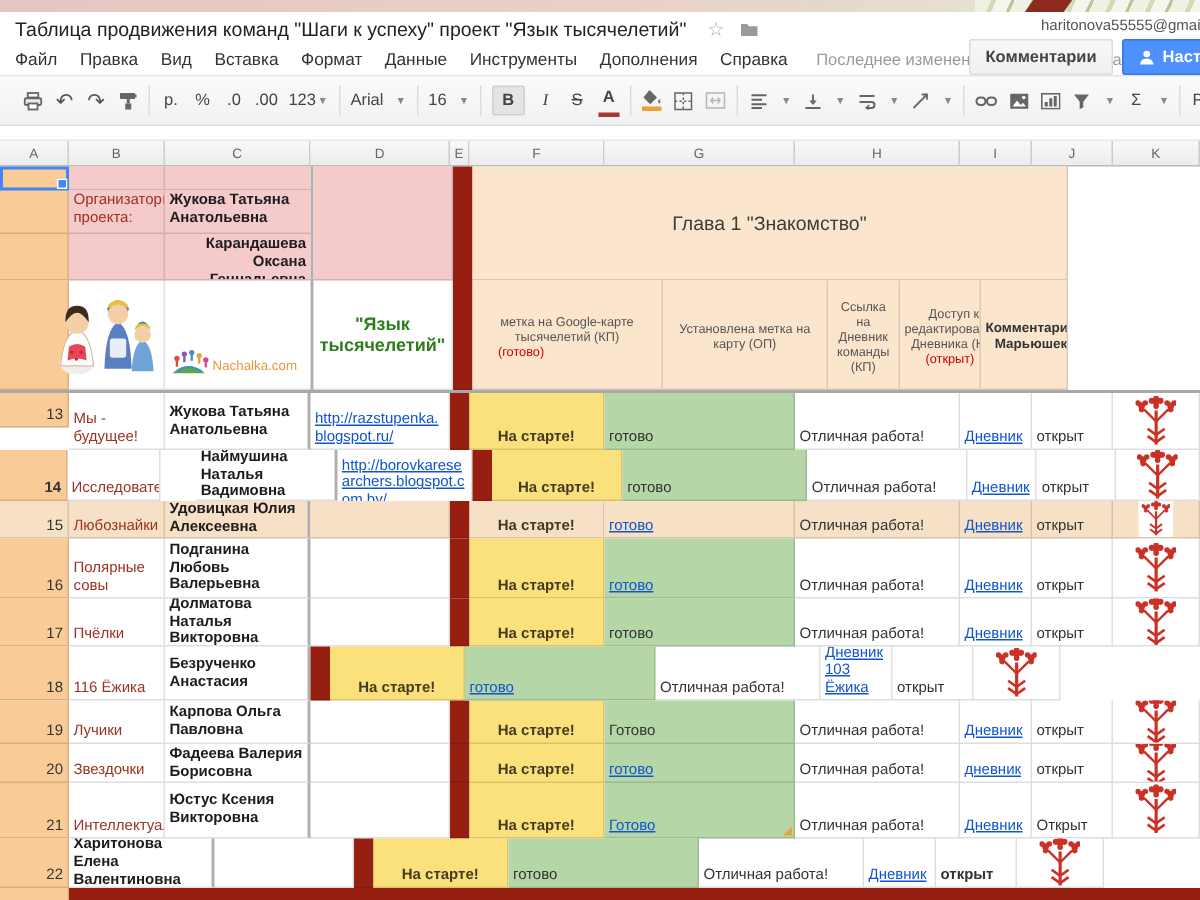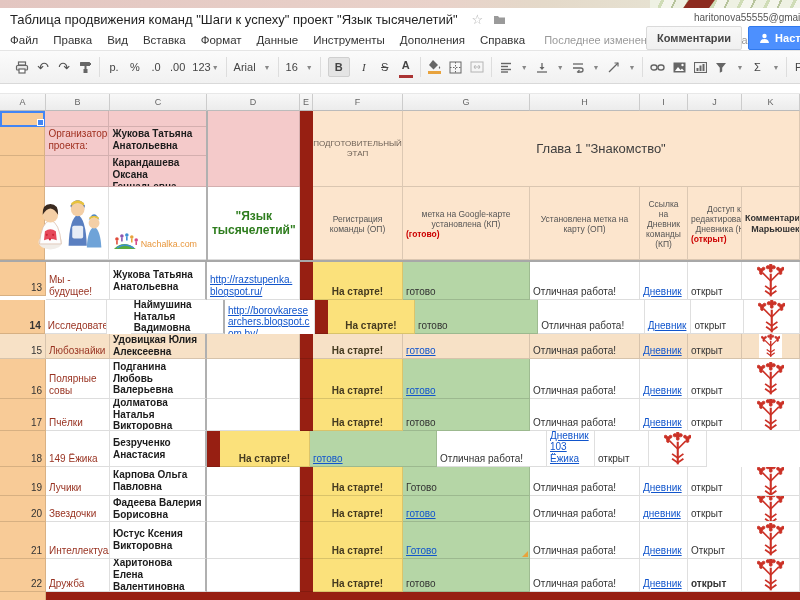--- a/index.html
+++ b/index.html
@@ -54,21 +54,21 @@
   .orange{background:#f8cb97;}
   .redcol{background:#971f12;border-right:none;}
   .cell.aL{justify-content:flex-end;align-items:flex-end;color:#333;}
   .sel{outline:2px solid #4285f4;outline-offset:-2px;position:relative;}
   .sel::after{content:"";position:absolute;right:0px;bottom:0px;width:5px;height:5px;background:#4285f4;border:1px solid #fff;}
   .orglabel{color:#a03020;align-items:flex-start;}
   .orgname{font-weight:bold;color:#1c1c1c;align-items:flex-start;}
   .prep{font-size:8px;color:#6d6156;align-items:center;justify-content:center;text-align:center;}
   .chapter{font-size:13px;color:#3d3d3d;align-items:center;justify-content:center;}
   .subhdr{font-size:8.5px;color:#555;align-items:flex-start;justify-content:center;text-align:center;display:flex;flex-direction:column;padding-top:3px;}
-  .subhdr .red{color:#c00;font-weight:bold;}
+  .subhdr .red{color:#c00;font-weight:normal;margin-left:14px;}
   .subhdr.khdr{font-weight:bold;color:#333;font-size:9px;}
   .projecttitle{color:#2e7d1e;font-weight:bold;font-size:12px;align-items:center;justify-content:center;text-align:center;}
   .freezeC{border-right:2px solid #b0b0b0;}
   .freezediv{height:2px;background:#a8a8a8;}
   
   .teamcell{color:#993322;}
   .coordcell{font-weight:bold;color:#1c1c1c;align-items:center;}
   .regcell{background:#fbe17b;font-weight:bold;color:#443a20;justify-content:center;}
   .markcell{background:#b5d6a6;position:relative;}
   .flcell{justify-content:center;align-items:center;padding:0;}
@@ -345,21 +345,21 @@
           <path d="M58 58 Q59 38 66 35 Q73 38 74 58 Z" fill="#6fa3d8"></path>
           <circle cx="66" cy="31" r="6" fill="#f4cfa6"></circle>
           <path d="M60 28 Q66 20 72 28 L70 24 Q66 19 62 24Z" fill="#4a86c8"></path>
           <path d="M61 26 Q66 22 71 26" stroke="#e8c23c" stroke-width="2" fill="none"></path>
         </svg>
       </div>
     </div>
     <div class="hstack cC freezeC">
       <div class="cell pink" style="height:16px;border-right:none;"></div>
       <div class="cell pink orgname" style="height:29px;border-right:none;">Жукова Татьяна Анатольевна</div>
-      <div class="cell pink orgname" style="height:31px;border-right:none;">Карандашева Оксана Геннадьевна</div>
+      <div class="cell pink orgname" style="height:31px;border-right:none;text-align:right;">Карандашева Оксана Геннадьевна</div>
       <div class="cell" style="height:73px;border-right:none;align-items:flex-end;justify-content:flex-start;padding-bottom:8px;">
         <svg width="92" height="22" viewBox="0 0 92 22">
           <path d="M2 20 Q12 10 24 20 Z" fill="#5aab3c"></path>
           <path d="M5 19 Q13 13 22 19" stroke="#3d8fd4" stroke-width="1.5" fill="none"></path>
           <circle cx="5" cy="10" r="1.8" fill="#e04b3a"></circle>
             <rect x="4.2" y="11.5" width="1.6" height="4" fill="#e04b3a"></rect>
           <circle cx="10" cy="7" r="1.8" fill="#8a56b0"></circle>
             <rect x="9.2" y="8.5" width="1.6" height="4" fill="#8a56b0"></rect>
           <circle cx="15" cy="6" r="1.8" fill="#3d8fd4"></circle>
             <rect x="14.2" y="7.5" width="1.6" height="4" fill="#3d8fd4"></rect>
@@ -371,47 +371,43 @@
         </svg>
       </div>
     </div>
     <div class="hstack cD">
       <div class="cell pink" style="height:76px;"></div>
       <div class="cell projecttitle" style="height:73px;">"Язык тысячелетий"</div>
     </div>
     <div class="hstack cE">
       <div class="cell redcol" style="height:149px;"></div>
     </div>
-    <div class="hstack cF">
-      <div class="cell tan prep" style="height:76px;">ПОДГОТОВИТЕЛЬНЫЙ ЭТАП</div>
-      <div class="cell tan subhdr" style="height:73px;">Регистрация команды (ОП)</div>
-    </div>
     <div class="hstack" style="width:397px;">
       <div class="cell tan chapter" style="height:76px;width:397px;">Глава 1 "Знакомство"</div>
       <div class="row" style="height:73px;">
         <div class="cell tan subhdr cG" style="height:73px;">
-          <span>метка на Google-карте установлена (КП)</span>
+          <span>метка на Google-карте тысячелетий (КП)</span>
           <span class="red">(готово)</span>
         </div>
         <div class="cell tan subhdr cH" style="height:73px;">Установлена метка на карту (ОП)</div>
         <div class="cell tan subhdr cI" style="height:73px;">Ссылка на Дневник команды (КП)</div>
         <div class="cell tan subhdr cJ" style="height:73px;">
           <span>Доступ к редактированию Дневника (КП)</span>
           <span class="red">(открыт)</span>
         </div>
         <div class="cell tan subhdr khdr cK" style="height:73px;">Комментарии Марьюшек</div>
       </div>
     </div>
   </div>
 
   <div class="freezediv"></div>
 
   <div id="data-rows">
       <div class="row" style="height: 38px;">
-        <div class="cell cA orange aL" style="height: 34px;">13</div>
+        <div class="cell cA orange aL" style="height: 23px;">13</div>
         <div class="cell cB teamcell" style="height: 38px;">Мы - будущее!</div>
         <div class="cell cC coordcell freezeC" style="height: 38px;">Жукова Татьяна Анатольевна</div>
         <div class="cell cD" style="height: 38px;">
           <a class="slink" style="word-break: break-all;">http://razstupenka.blogspot.ru/</a>
         </div>
         <div class="cell cE redcol" style="height: 38px;"></div>
         <div class="cell cF regcell" style="height: 38px;">На старте!</div>
         <div class="cell cG markcell" style="height: 38px;">готово</div>
         <div class="cell cH" style="height: 38px;">Отличная работа!</div>
         <div class="cell cI" style="height: 38px;">
@@ -606,21 +602,21 @@
                 <circle cx="26" cy="5.8" r="1.8"></circle>
                 <circle cx="32" cy="5.8" r="1.8"></circle>
                 <circle cx="29" cy="11.2" r="1.8"></circle>
     </g>
   </svg>
           </div>
         </div>
       </div>
       <div class="row" style="height: 36px;">
         <div class="cell cA orange aL" style="height: 36px;">18</div>
-        <div class="cell cB teamcell" style="height: 36px;">149 Ёжика</div>
+        <div class="cell cB teamcell" style="height: 36px;">116 Ёжика</div>
         <div class="cell cC coordcell freezeC" style="height: 36px;">Безрученко Анастасия</div>
         <div class="cell cE redcol" style="height: 36px;"></div>
         <div class="cell cF regcell" style="height: 36px;">На старте!</div>
         <div class="cell cG markcell" style="height: 36px;">
           <a class="slink">готово</a>
         </div>
         <div class="cell cH" style="height: 36px;">Отличная работа!</div>
         <div class="cell cI" style="height: 36px;">
           <a class="slink">Дневник 103 Ёжика</a>
         </div>
@@ -771,21 +767,20 @@
                 <circle cx="26" cy="5.8" r="1.8"></circle>
                 <circle cx="32" cy="5.8" r="1.8"></circle>
                 <circle cx="29" cy="11.2" r="1.8"></circle>
     </g>
   </svg>
           </div>
         </div>
       </div>
       <div class="row" style="height: 33px;">
         <div class="cell cA orange aL" style="height: 33px;">22</div>
-        <div class="cell cB teamcell" style="height: 33px;">Дружба</div>
         <div class="cell cC coordcell freezeC" style="height: 33px;">Харитонова Елена Валентиновна</div>
         <div class="cell cD" style="height: 33px;"></div>
         <div class="cell cE redcol" style="height: 33px;"></div>
         <div class="cell cF regcell" style="height: 33px;">На старте!</div>
         <div class="cell cG markcell" style="height: 33px;">готово</div>
         <div class="cell cH" style="height: 33px;">Отличная работа!</div>
         <div class="cell cI" style="height: 33px;">
           <a class="slink">Дневник</a>
         </div>
         <div class="cell cJ boldtxt" style="height: 33px;">открыт</div>

